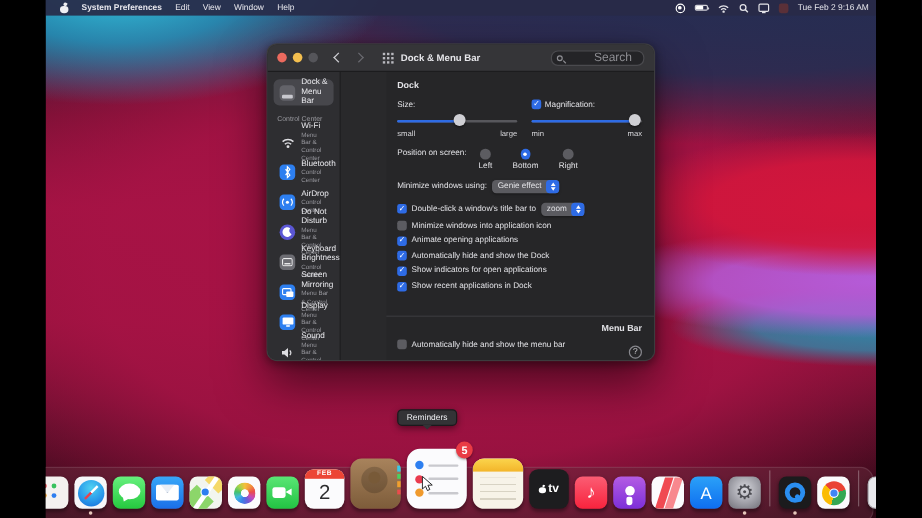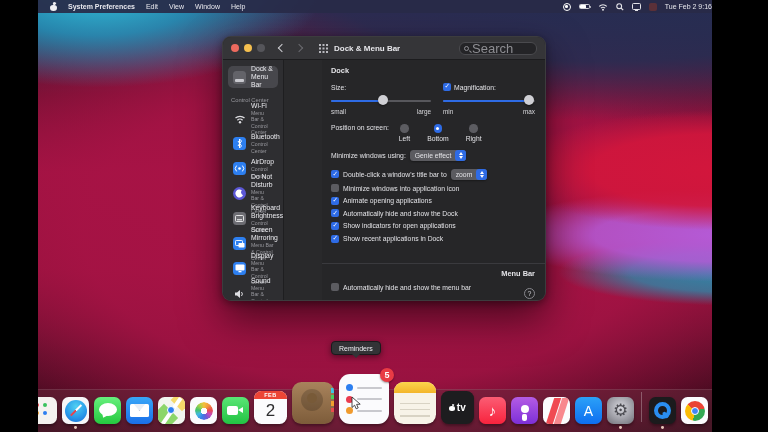--- a/index.html
+++ b/index.html
@@ -1,18 +1,18 @@
 <!DOCTYPE html>
 <html><head>
 <meta charset="utf-8">
 <style>
   * { margin:0; padding:0; box-sizing:border-box; }
   html,body { width:768px; height:432px; background:#000; overflow:hidden;
     font-family:"Liberation Sans","DejaVu Sans",sans-serif; }
-  .stage { position:relative; width:712px; height:432px; background:#000; overflow:hidden; }
+  .stage { position:relative; width:768px; height:432px; background:#000; overflow:hidden; }
 
   
   .wallpaper { position:absolute; left:38px; top:0; width:692px; height:432px;
     background:
       radial-gradient(ellipse 300px 130px at 60px -10px, #35c2dd 0%, rgba(35,150,190,.85) 35%, rgba(30,80,140,0) 75%),
       radial-gradient(ellipse 480px 130px at 560px -10px, #272d52 0%, rgba(39,45,82,.9) 55%, rgba(39,45,82,0) 100%),
       radial-gradient(ellipse 280px 80px at 680px 170px, #d2163c 0%, rgba(210,22,60,.9) 45%, rgba(210,22,60,0) 75%),
       radial-gradient(ellipse 300px 60px at 690px 235px, #b55bd8 0%, rgba(181,91,216,.85) 45%, rgba(181,91,216,0) 78%),
       radial-gradient(ellipse 240px 45px at 700px 272px, #2f87a8 0%, rgba(47,135,168,.8) 45%, rgba(47,135,168,0) 75%),
       radial-gradient(ellipse 520px 280px at 330px 230px, #a81346 0%, rgba(168,19,70,.85) 55%, rgba(168,19,70,0) 95%),
@@ -55,21 +55,21 @@
   .navchev { width:6px; height:6px; border-left:1.4px solid #cfcfd4; border-bottom:1.4px solid #cfcfd4; margin:0 5px 0 9px; transform:rotate(45deg); }
   .navchev.fwd { border-color:#6a6a70; transform:rotate(-135deg); margin-left:6px; }
   .gridicon { width:2px; height:2px; margin:0 6px 0 12px; background:#b9b9bf;
     box-shadow:3.5px 0 #b9b9bf,7px 0 #b9b9bf,0 3.5px #b9b9bf,3.5px 3.5px #b9b9bf,7px 3.5px #b9b9bf,0 7px #b9b9bf,3.5px 7px #b9b9bf,7px 7px #b9b9bf;
     transform:translateY(-3px); }
   .win-title { font-size:8px; font-weight:bold; margin-left:7px; }
   .searchbox { margin-left:auto; width:78px; height:13px; background:#242427; border:1px solid #4a4a4e;
     border-radius:6px; display:flex; align-items:center; padding:0 4px; gap:3px; }
   .mag { width:5px; height:5px; border:1px solid #8e8e93; border-radius:50%; position:relative; flex:none; }
   .mag::after { content:""; position:absolute; left:4px; top:4px; width:2.6px; height:1px; background:#8e8e93; transform:rotate(45deg); }
-  .searchbox input { background:transparent; border:none; outline:none; width:56px; color:#ddd; font-size:13px; font-family:inherit; }
+  .searchbox input { background:transparent; border:none; outline:none; width:56px; color:#ddd; font-size:10px; font-family:inherit;margin-left:23px; }
   .searchbox input::placeholder { color:#8e8e93; }
 
   .win-body { display:flex; height:241px;gap:38px; }
 
   
   .sidebar { width:114px; background:#2e2e31; border-right:1px solid #1e1e20; padding:6px 5px; overflow:hidden; }
   .sb-selected { display:flex; align-items:center; gap:5px; background:#47474c; border-radius:5px; height:22px; padding:0 5px; }
   .sb-section { color:#9a9aa0; font-size:5.8px; margin:9px 3px 3px; }
   .sb-item { display:flex; align-items:center; gap:5px; height:25px; padding:0 5px; border-radius:5px; }
   .sb-label { font-size:6.8px; color:#ececf0; line-height:1.2; }

